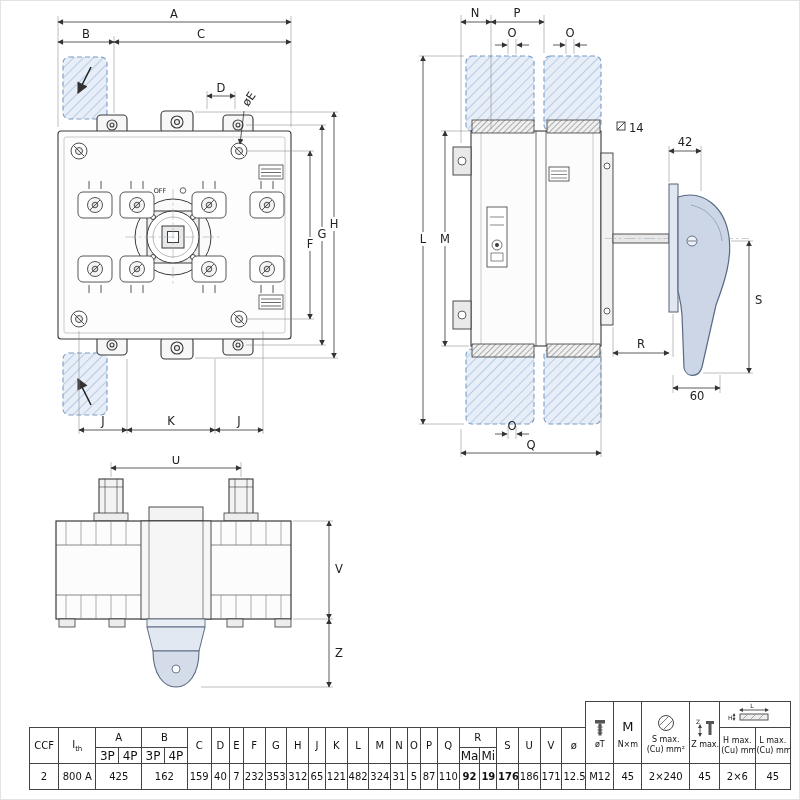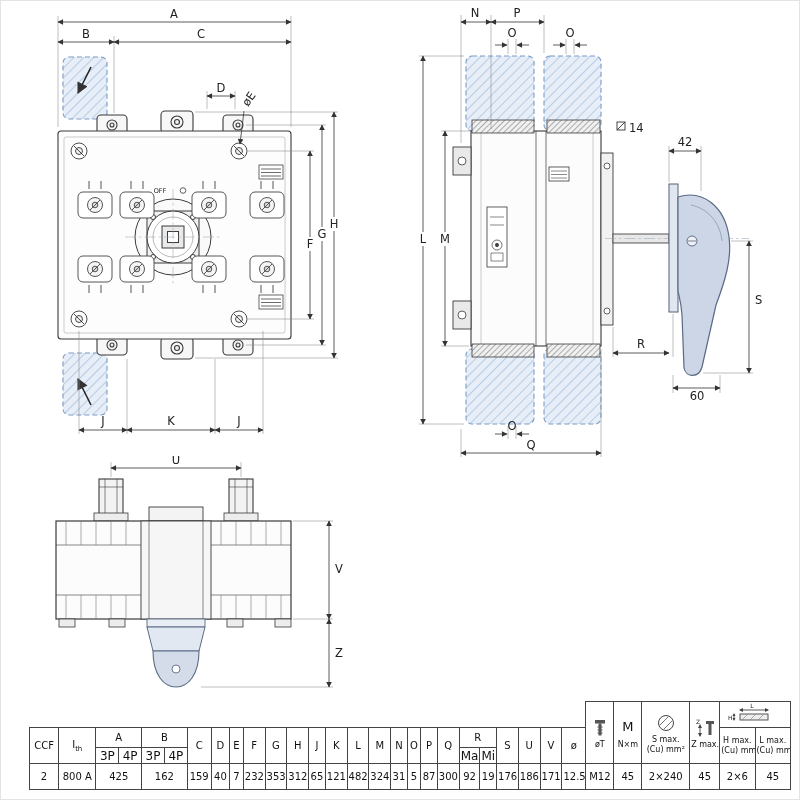--- a/index.html
+++ b/index.html
@@ -25,21 +25,21 @@
   table.spec td { border:1px solid #444; text-align:center; vertical-align:middle; padding:0 1px; overflow:hidden; white-space:nowrap; background:#fff; }
   table.spec tr.r1 { height:26px; }
   table.spec tr.r2 { height:20px; }
   table.spec tr.r3 { height:16px; }
   table.spec tr.r4 { height:26px; }
   td.ghost { border:none !important; background:transparent !important; }
   td.sub { font-size:12px; }
   td.hdr { font-size:10px; }
   td.rhead { font-size:8px; line-height:1.15; vertical-align:middle; padding:1px 0; }
   td.rhead .ric { height:24px; display:flex; align-items:center; justify-content:center; }
-  td.bold { font-weight:normal; }
+  td.bold { font-weight:bold; }
   sub { font-size:7px; }
 </style>
 </head>
 <body>
 
 <div class="page">
 
   <svg class="view" style="left:20px;top:5px;" width="345" height="445" viewBox="20 5 345 445">
     <defs>
       <pattern id="hb1" width="7" height="7" patternTransform="rotate(45)" patternUnits="userSpaceOnUse">
@@ -633,21 +633,21 @@
         <td>232</td>
         <td>353</td>
         <td>312</td>
         <td>65</td>
         <td>121</td>
         <td>482</td>
         <td>324</td>
         <td>31</td>
         <td>5</td>
         <td>87</td>
-        <td>300</td>
+        <td>110</td>
         <td class="bold">92</td>
         <td class="bold">19</td>
         <td class="bold">176</td>
         <td>186</td>
         <td>171</td>
         <td>12.5</td>
         <td>M12</td>
         <td>45</td>
         <td>2×240</td>
         <td>45</td>

